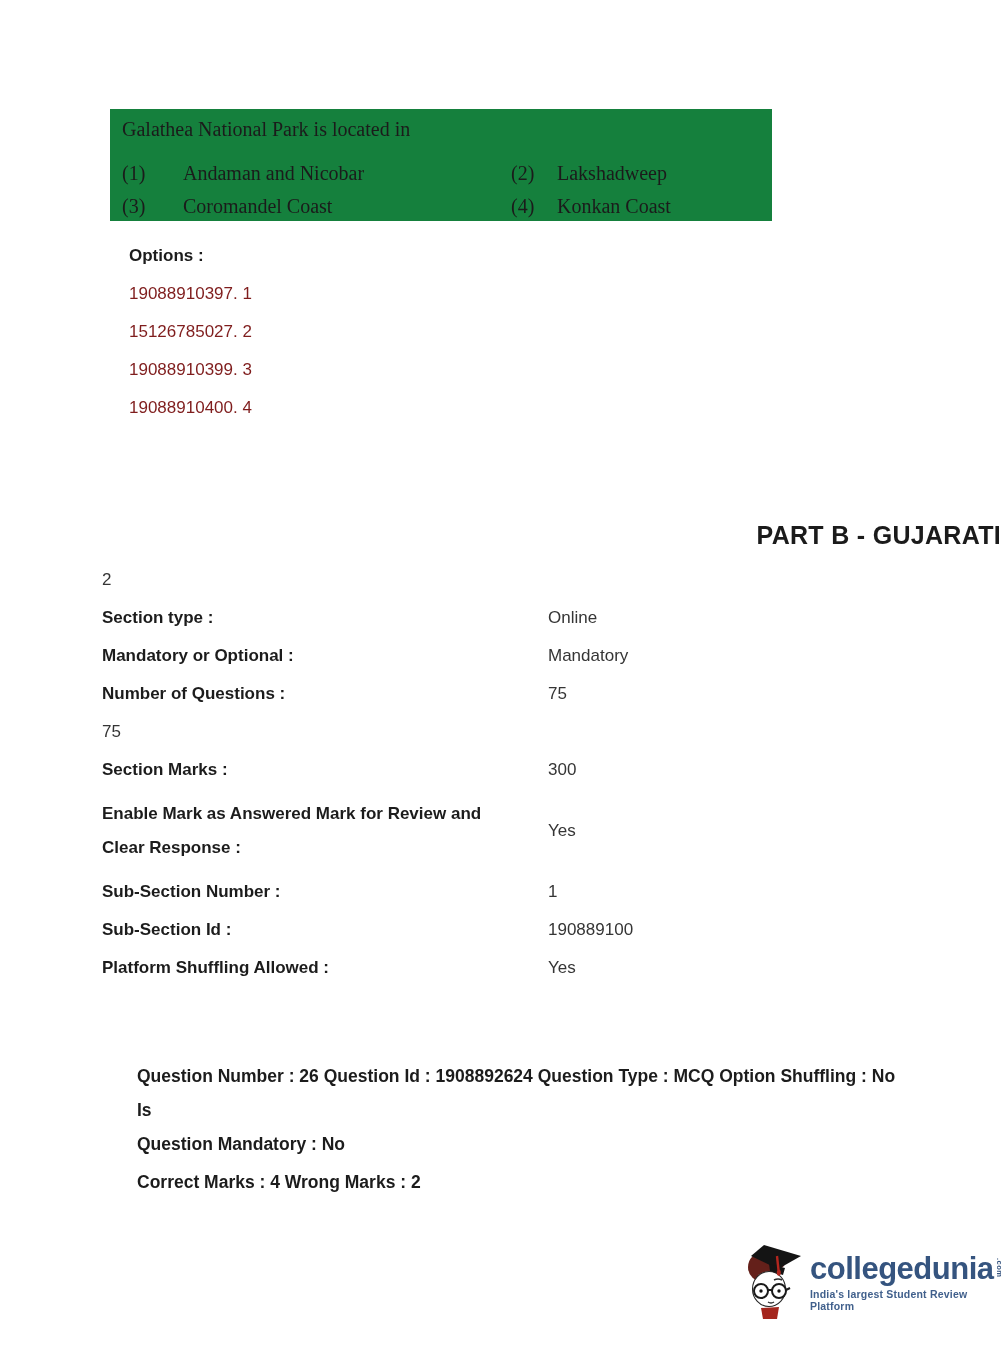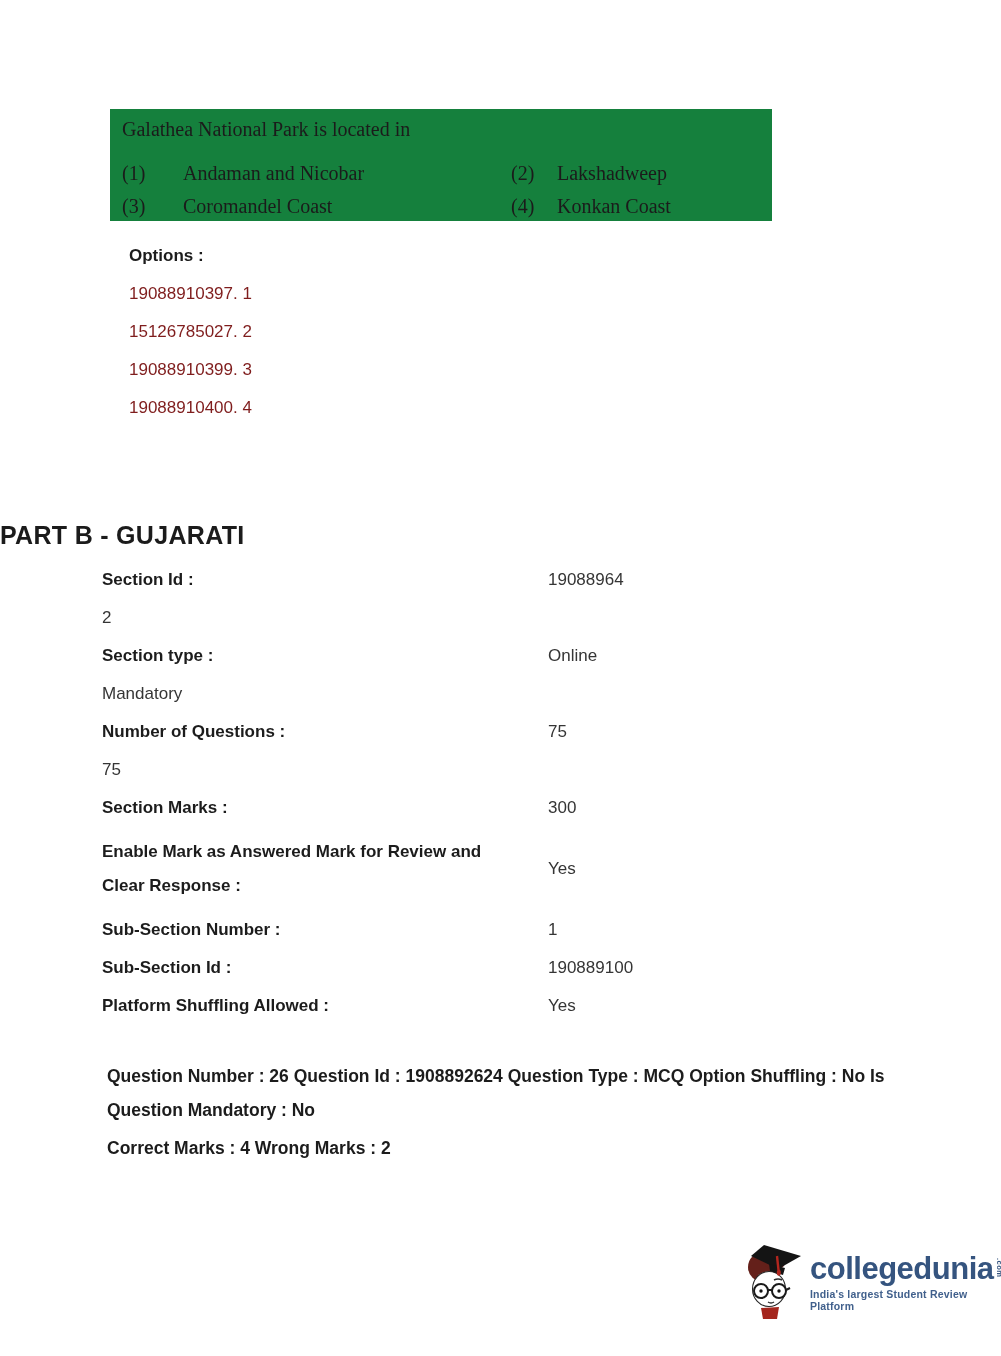--- a/index.html
+++ b/index.html
@@ -24,37 +24,37 @@
     font-size:20px; line-height:21px; color:#1b1b1b;
   }
 
   
   .options-ids { position:absolute; left:105px; top:245px; font-size:17px;margin-left:24px; }
   .options-ids .oh { font-weight:bold; color:#1c1c1c; line-height:22px; margin-bottom:17px; }
   .options-ids .oi { line-height:20px; margin-bottom:18px; color:#7f1d1d; }
 
   
   .part-heading {
-    position:absolute; left:0; top:521px; width:100%; text-align:left;
+    position:absolute; left:0; top:521px; width:100%; text-align:right;
     font-size:25px; font-weight:bold; color:#1b1b1b; letter-spacing:0.3px;
   }
 
   
   .details { position:absolute; left:102px; top:569px; width:820px; font-size:17px; }
   .drow { display:flex; align-items:center; margin-bottom:16px; }
   .dlabel { width:446px; font-weight:bold; color:#1c1c1c; line-height:22px; padding-right:20px; }
   .drow.tall .dlabel { line-height:34px; }
   .dvalue { color:#353535; line-height:22px; }
 
   
   .qmeta {
     position:absolute; left:107px; top:1059px; width:805px;
     font-weight:bold; color:#1c1c1c; font-size:17.5px;
   }
-  .qmeta .ml { line-height:34px; }
+  .qmeta .ml { line-height:34px;margin-left:30px; }
   .qmeta .ml3 { margin-top:4px; }
 
   
   .brand { position:absolute; left:744px; top:1243px; display:flex; align-items:center; }
   .mascot { width:62px; height:78px; flex:0 0 auto; }
   .brand-text { margin-left:4px; }
   .brand-row { display:flex; align-items:center; }
   .brand-name { font-size:31px; font-weight:bold; color:#35547f; letter-spacing:-0.5px; line-height:1;text-align:center; }
   .brand-com {
     writing-mode:vertical-rl; font-size:7.5px; font-weight:bold;
@@ -84,31 +84,28 @@
   <div class="oi">19088910397. 1</div>
   <div class="oi">15126785027. 2</div>
   <div class="oi">19088910399. 3</div>
   <div class="oi">19088910400. 4</div>
 </div>
 
 <div class="part-heading">PART B - GUJARATI</div>
 
 <div class="details">
   <div class="drow">
-    <div class="dlabel">Section Id :</div>
-    <div class="dvalue">19088964</div>
-  </div>
-  <div class="drow">
     <div class="dvalue">2</div>
   </div>
   <div class="drow">
     <div class="dlabel">Section type :</div>
     <div class="dvalue">Online</div>
   </div>
   <div class="drow">
+    <div class="dlabel">Mandatory or Optional :</div>
     <div class="dvalue">Mandatory</div>
   </div>
   <div class="drow">
     <div class="dlabel">Number of Questions :</div>
     <div class="dvalue">75</div>
   </div>
   <div class="drow">
     <div class="dvalue">75</div>
   </div>
   <div class="drow">

